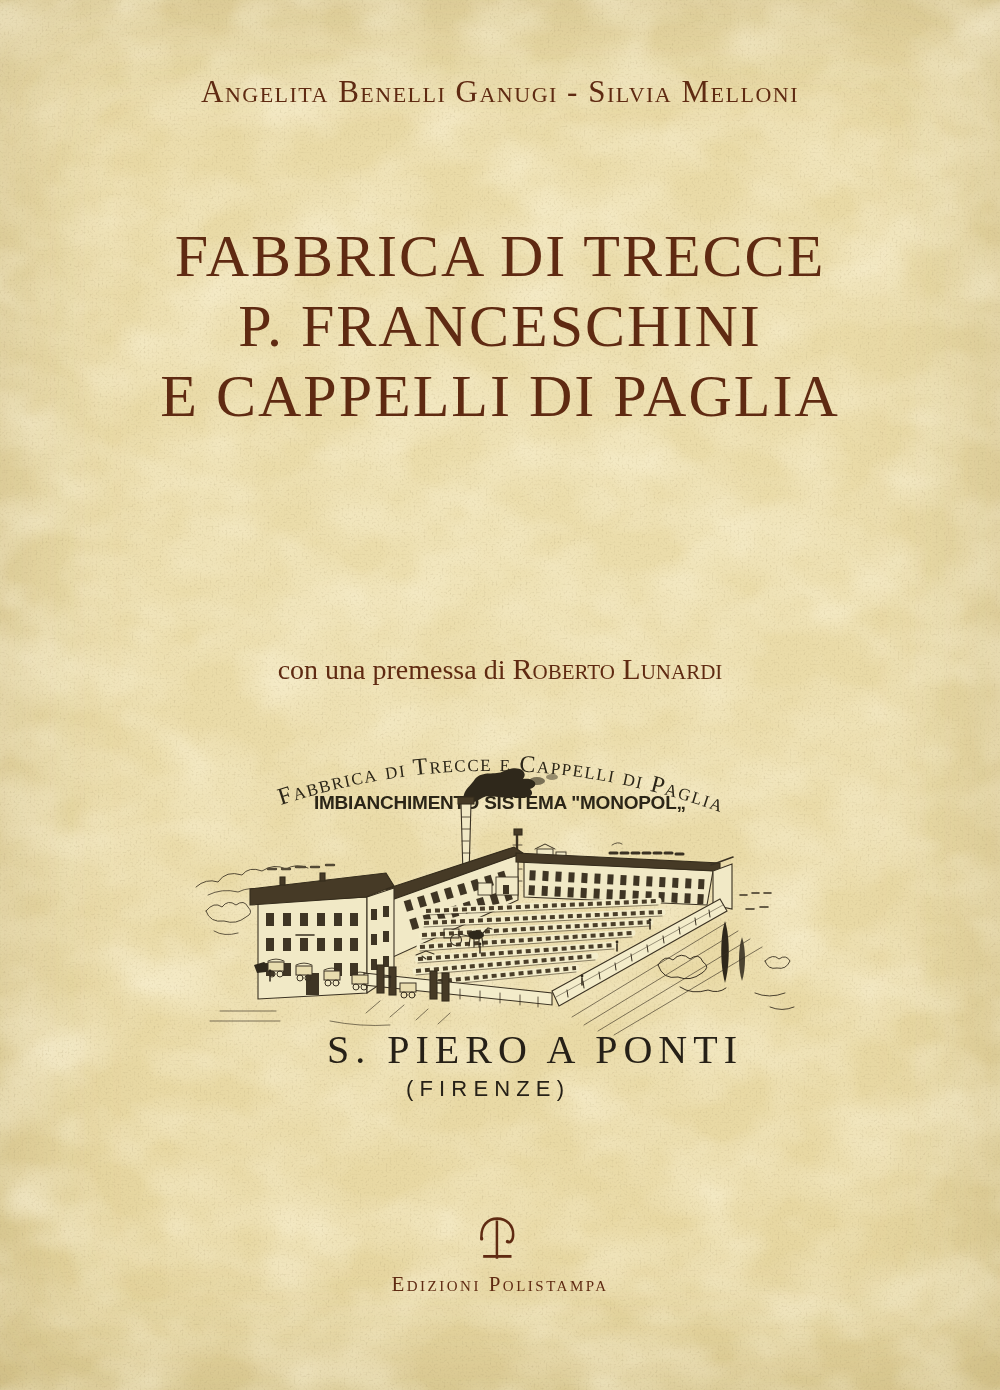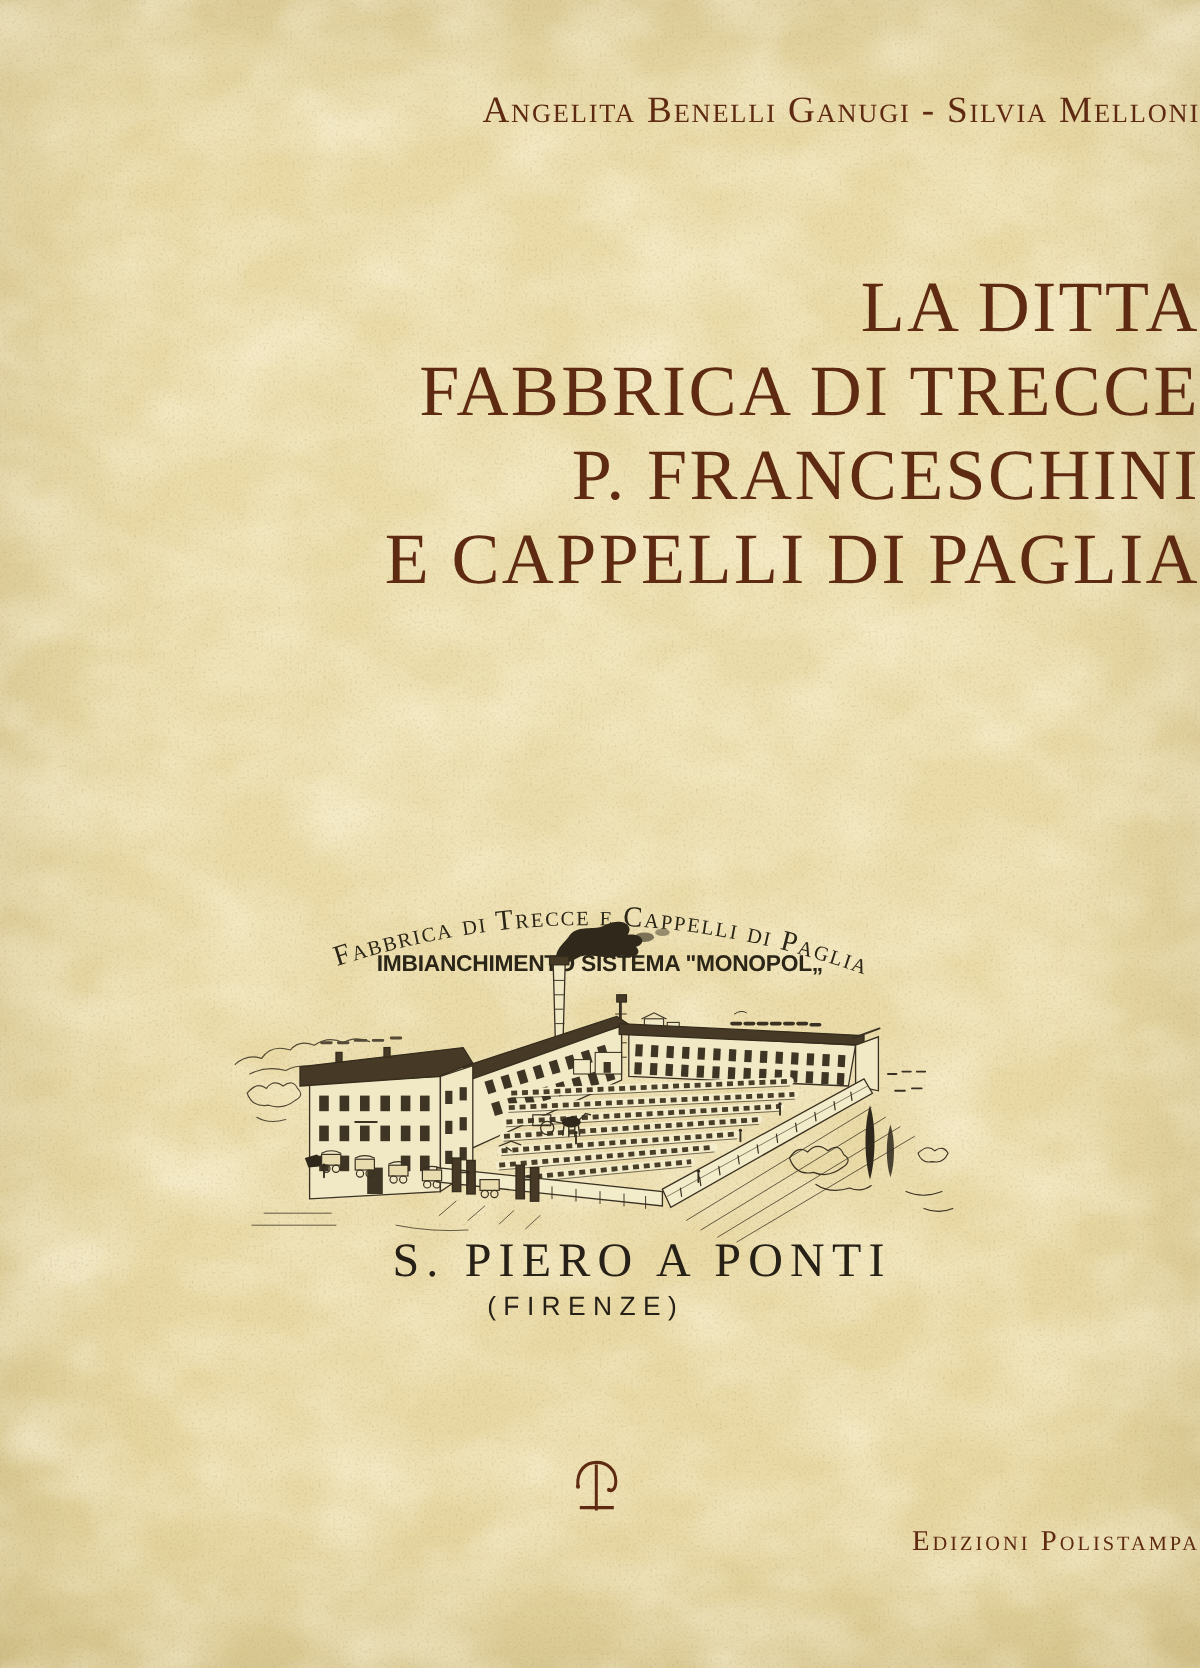--- a/index.html
+++ b/index.html
@@ -6,42 +6,42 @@
   body{
     width:1000px;height:1390px;overflow:hidden;
     font-family:"Liberation Serif", serif;
   }
   .cover{
     position:relative;width:1000px;height:1390px;
     background:radial-gradient(120% 90% at 50% 40%, #ecdead 0%, #e8d8a3 55%, #dccb90 100%);
     box-shadow:inset 0 0 140px rgba(118,94,40,.22);
   }
   .texture{position:absolute;left:0;top:0;z-index:0;pointer-events:none;}
-  .layer{position:absolute;left:0;right:0;z-index:1;text-align:right;color:#5f2a12;}
+  .layer{position:absolute;left:0;right:0;z-index:1;text-align:center;color:#5f2a12;}
   .authors{
     top:74px;font-size:31px;line-height:36px;letter-spacing:1.5px;
     font-variant:small-caps;
   }
   .title{
     top:221px;font-size:60px;line-height:70px;letter-spacing:2px;
   }
   .subtitle{
     top:529px;font-size:37px;line-height:45px;font-style:italic;letter-spacing:.5px;
   }
   .premessa{top:652px;font-size:28px;line-height:34px;}
   .premessa .sc{font-variant:small-caps;font-size:30px;}
   .illu{position:absolute;left:180px;top:725px;z-index:1;}
   .illu text{font-family:"Liberation Serif", serif;fill:#2f2a1d;}
   .illu .arc{font-size:24px;letter-spacing:1.5px;font-variant:small-caps;fill:#2b2517;}
   .illu .mono{font-family:"Liberation Sans", sans-serif;font-weight:bold;font-size:19px;fill:#2b2517;}
   .illu .place{font-size:40px;fill:#262017;}
   .illu .prov{font-family:"Liberation Sans", sans-serif;font-size:22px;fill:#262017;}
   .logo{position:absolute;left:474px;top:1213px;z-index:1;}
   .publisher{
-    top:1272px;font-size:24px;letter-spacing:2.5px;font-variant:small-caps;
+    top:1272px;font-size:21px;letter-spacing:2.5px;font-variant:small-caps;
   }
   .art{stroke:#3a3122;stroke-width:1.1;fill:none;stroke-linecap:round;}
   .art .dark{fill:#463a26;stroke:#352c1c;}
   .art .win{fill:#3f3524;stroke:none;}
   .art .face{fill:#f1e9c6;stroke:#3a3122;}
   .art .wallb{fill:#f3ecca;stroke:#3a3122;}
   .art .inkfill{fill:#2f281b;stroke:none;}
 </style>
 </head>
 <body>
@@ -59,27 +59,27 @@
         <feColorMatrix type="matrix" values="0 0 0 0 1  0 0 0 0 0.95  0 0 0 0 0.78  0.9 0.9 0.9 0 -1.05"></feColorMatrix>
       </filter>
     </defs>
     <rect width="1000" height="1390" fill="#e8d8a3" filter="url(#blotch)" opacity="0.55"></rect>
     <rect width="1000" height="1390" fill="#e8d8a3" filter="url(#speck)" opacity="0.4"></rect>
   </svg>
 
   <div class="layer authors">Angelita Benelli Ganugi - Silvia Melloni</div>
 
   <div class="layer title">
-    <div>LA DITTA</div>
     <div>FABBRICA DI TRECCE</div>
     <div>P. FRANCESCHINI</div>
     <div>E CAPPELLI DI PAGLIA</div>
   </div>
 
 
+  <div class="layer premessa"><span>con una premessa di </span><span class="sc">Roberto Lunardi</span></div>
 
   <svg class="illu" width="640" height="390" viewBox="0 0 640 390">
     <path id="arcPath" d="M 78 88 Q 320 0 564 96" fill="none"></path>
     <text class="arc"><textPath href="#arcPath" startOffset="50%" text-anchor="middle">Fabbrica di Trecce e Cappelli di Paglia</textPath></text>
     <text class="mono" x="320" y="84" text-anchor="middle" textLength="372">IMBIANCHIMENTO SISTEMA "MONOPOL„</text>
 
     <g class="art">
 
       <g opacity="0.85">
         <path d="M16,162 q10,-9 22,-5 q8,-12 24,-7 q7,-9 20,-4 q12,-8 24,-2 q10,-6 22,-1" stroke-width="1"></path>

